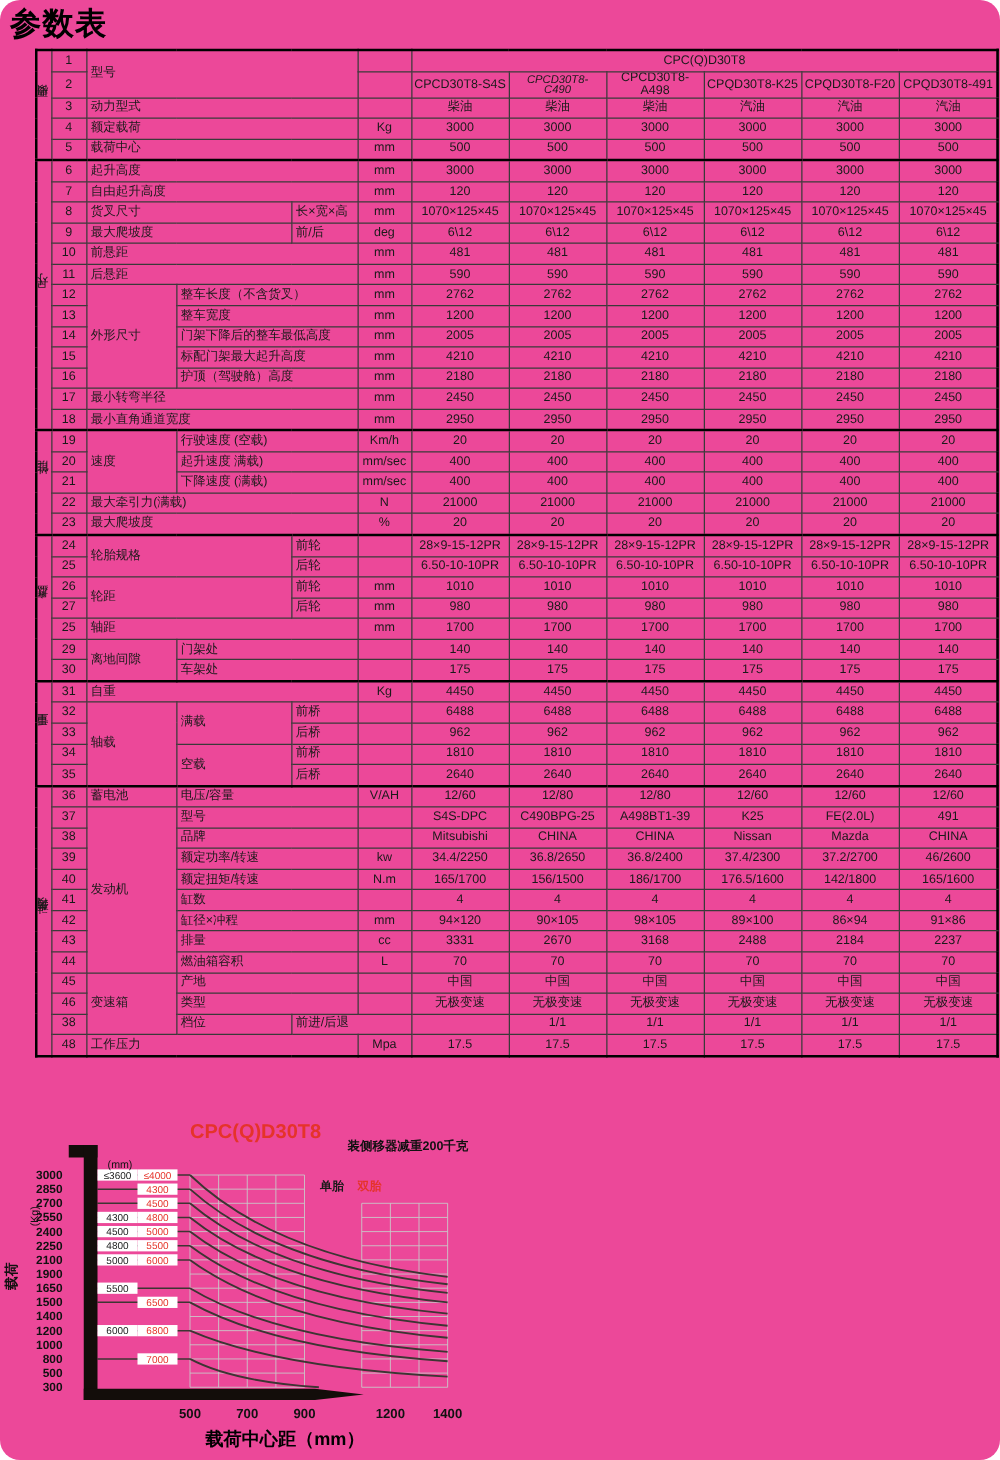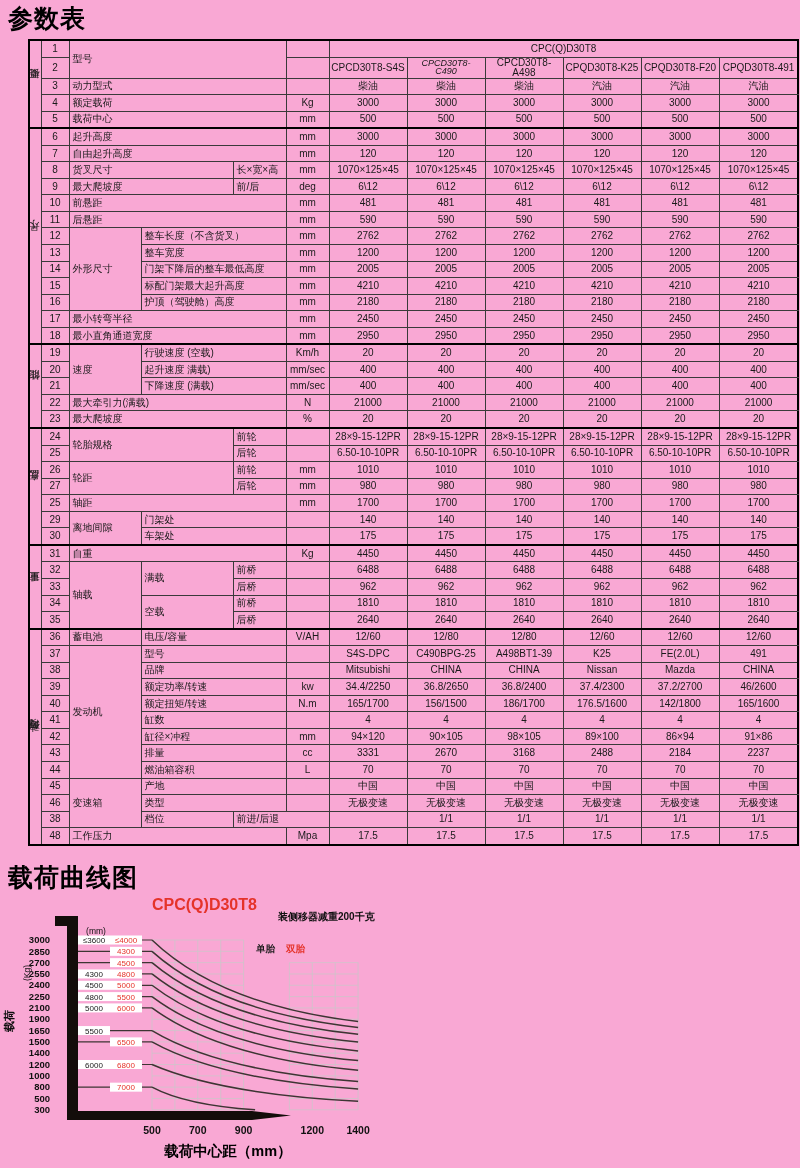--- a/index.html
+++ b/index.html
@@ -1,17 +1,17 @@
 <!DOCTYPE html>
 <html><head>
 <meta charset="utf-8">
 <style>
   html,body{margin:0;padding:0;background:#fff;}
-  .page{position:relative;width:800px;height:1168px;background:#f9a8d4;overflow:hidden;
-        font-family:"Liberation Sans","DejaVu Sans",sans-serif;color:#1a1a1a;}
+  .page{position:relative;width:800px;height:1168px;background:#ec4899;overflow:hidden;
+        font-family:"Liberation Sans","DejaVu Sans",sans-serif;color:#1a1a1a;border-radius:16px;}
   h1.sec{position:absolute;margin:0;font-size:25px;font-weight:bold;letter-spacing:1px;color:#000;}
   #t1{left:8px;top:2px;}
   #t2{left:8px;top:861px;}
   table#spec{position:absolute;left:28px;top:39px;width:770px;border-collapse:collapse;
              table-layout:fixed;border:2px solid #000;}
   #spec td{border:1px solid #3a3a3a;height:15.55px;padding:0 1px;font-size:10px;line-height:10px;
            overflow:hidden;white-space:pre-line;vertical-align:middle;}
   #spec tr.thick td{border-top:2px solid #000;}
   #spec td.num{text-align:center;}
   #spec td.lbl{text-align:left;padding-left:3px;}
@@ -585,21 +585,20 @@
           <td class="val">17.5</td>
           <td class="val">17.5</td>
           <td class="val">17.5</td>
           <td class="val">17.5</td>
           <td class="val">17.5</td>
         </tr>
       </tbody>
   </table>
 
 
-  <h1 class="sec" id="t2">载荷曲线图</h1>
 
   <svg id="chart" width="560" height="277" viewBox="0 0 560 277">
       <line x1="152" y1="49" x2="152" y2="218.8" stroke="#c9c9c9" stroke-width="0.7"></line>
       <line x1="174.9" y1="49" x2="174.9" y2="218.8" stroke="#c9c9c9" stroke-width="0.7"></line>
       <line x1="197.8" y1="49" x2="197.8" y2="218.8" stroke="#c9c9c9" stroke-width="0.7"></line>
       <line x1="220.7" y1="49" x2="220.7" y2="218.8" stroke="#c9c9c9" stroke-width="0.7"></line>
       <line x1="243.60000000000002" y1="49" x2="243.60000000000002" y2="218.8" stroke="#c9c9c9" stroke-width="0.7"></line>
       <line x1="152" y1="49" x2="243.60000000000002" y2="49" stroke="#c9c9c9" stroke-width="0.7"></line>
       <line x1="152" y1="60.32" x2="243.60000000000002" y2="60.32" stroke="#c9c9c9" stroke-width="0.7"></line>
       <line x1="152" y1="71.64" x2="243.60000000000002" y2="71.64" stroke="#c9c9c9" stroke-width="0.7"></line>

